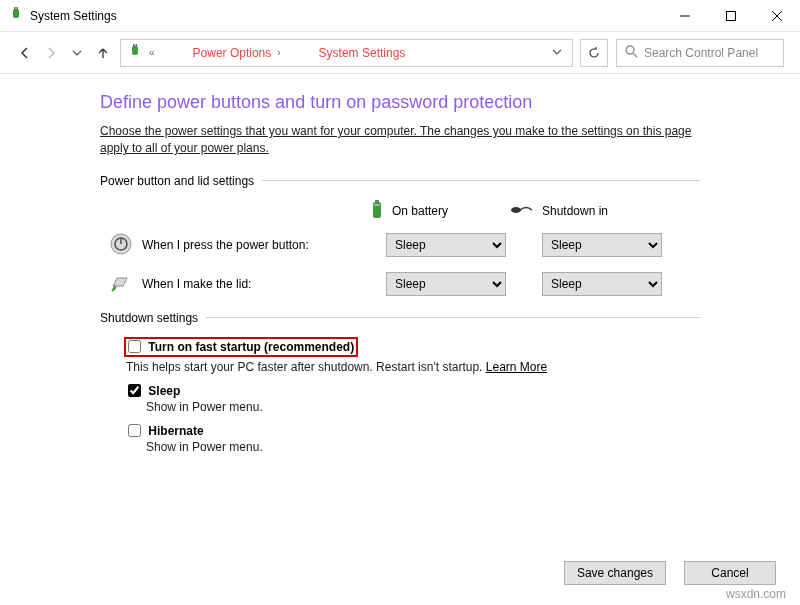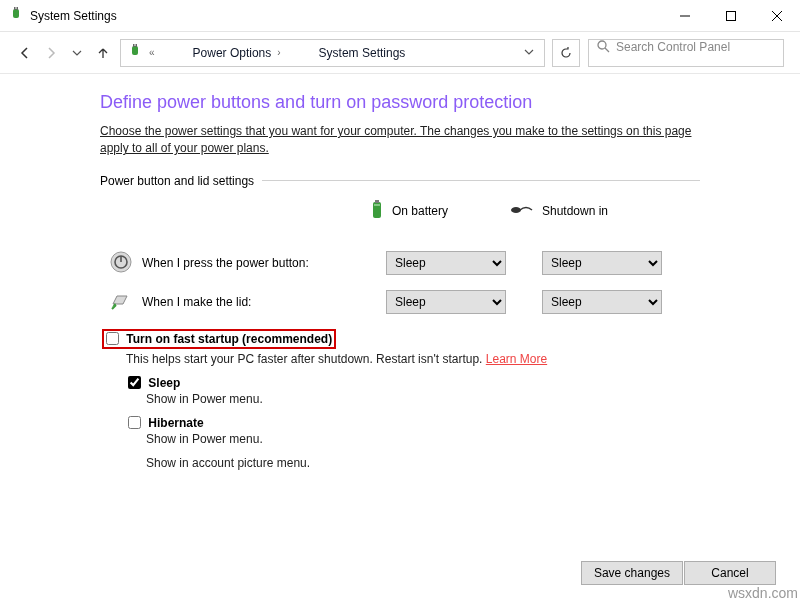--- a/index.html
+++ b/index.html
@@ -5,47 +5,47 @@
     * { box-sizing: border-box; margin: 0; padding: 0; }
     body { font-family: 'Segoe UI', Tahoma, sans-serif; font-size: 12px; background: #fff; width: 800px; height: 605px; overflow: hidden; color: #000; }
     .titlebar { height: 32px; display: flex; align-items: center; padding-left: 8px; border-bottom: 1px solid #e5e5e5; }
     .titlebar .win-title { margin-left: 6px; font-size: 12px; }
     .titlebar .spacer { flex: 1; }
     .win-btn { width: 46px; height: 32px; display: flex; align-items: center; justify-content: center; font-size: 11px; color: #000; }
     .nav-row { height: 42px; display: flex; align-items: center; padding: 0 16px; gap: 8px; border-bottom: 1px solid #e8e8e8; }
     .nav-arrow { width: 18px; height: 18px; display: flex; align-items: center; justify-content: center; color: #555; }
     .nav-arrow.disabled { color: #bbb; }
     .addr-bar { flex: 1; height: 28px; border: 1px solid #ccc; display: flex; align-items: center; padding: 0 6px; gap: 6px; background: #fff; position: relative; }
-    .addr-bar .crumb { font-size: 12px; color: #0f172a; padding-left: 32px; }
+    .addr-bar .crumb { font-size: 12px; color: #ef4444; padding-left: 32px; }
     .addr-bar .sep { color: #666; font-size: 10px; }
     .addr-dropdown { margin-left: auto; color: #555; font-size: 10px; padding: 0 4px; }
     .refresh-btn { width: 28px; height: 28px; border: 1px solid #ccc; display: flex; align-items: center; justify-content: center; margin-left: -1px; }
-    .search-box { width: 196px; height: 28px; border: 1px solid #ccc; display: flex; padding: 0 8px; color: #888; gap: 6px; }
+    .search-box { width: 168px; height: 28px; border: 1px solid #ccc; display: flex; align-items: center; padding: 0 8px; color: #888; gap: 6px; }
     .content { padding: 18px 100px 0 100px; }
     .heading { color: #8b5cf6; font-size: 18px; font-weight: 400; margin-bottom: 10px; }
     .desc { font-size: 12px; color: #222; margin-bottom: 16px; line-height: 1.45; text-decoration: underline; }
     .section-legend { display: flex; align-items: center; margin-bottom: 12px; }
     .section-legend span { color: #000000; font-size: 12px; white-space: nowrap; }
     .section-legend hr { flex: 1; border: none; border-top: 1px solid #d0d0d0; margin-left: 8px; }
-    .col-header { display: grid; grid-template-columns: 240px 120px 120px; gap: 20px; align-items: center; margin-bottom: 28px; padding-left: 10px; }
+    .col-header { display: grid; grid-template-columns: 240px 120px 120px; gap: 20px; align-items: center; margin-bottom: 10px; padding-left: 10px; }
     .col-header .hcell { display: flex; align-items: center; gap: 8px; font-size: 12px; }
     .grid-row { display: grid; grid-template-columns: 240px 120px 120px; gap: 36px; align-items: center; margin-bottom: 14px; padding-left: 10px; }
     .grid-row .rlabel { display: flex; align-items: center; gap: 10px; font-size: 12px; }
     select.combo { width: 120px; height: 24px; border: 1px solid #adadad; background: #e1e1e1; font-size: 12px; padding: 0 4px; }
     .shutdown-box { margin-top: 6px; }
     .red-highlight { border: 2px solid #d10000; padding: 1px 2px; display: inline-block; margin-left: 6px; margin-bottom: 3px; }
     .chk-row { margin-left: 28px; margin-bottom: 2px; font-size: 12px; }
-    .chk-row-top { margin-left: 2px; }
+    .chk-row-top { margin-left: 24px; }
     .chk-label { font-weight: 700; font-size: 12px; }
     .chk-sub { margin-left: 46px; font-size: 12px; color: #222; margin-bottom: 10px; }
-    .chk-sub a { color: #ef4444; }
+    .chk-sub a { color: #000000; }
     input[type=checkbox] { width: 13px; height: 13px; vertical-align: -2px; margin-right: 4px; accent-color: #000; }
-    .footer { position: absolute; bottom: 20px; right: 24px; display: flex; gap: 1px; }
+    .footer { position: absolute; bottom: 20px; right: 24px; display: flex; gap: 18px; }
     .btn { min-width: 92px; height: 24px; background: #e1e1e1; border: 1px solid #adadad; font-size: 12px; display: flex; align-items: center; justify-content: center; padding: 0 12px; }
-    .watermark { position: absolute; right: 2px; bottom: 4px; font-size: 14px; color: #999; }
+    .watermark { position: absolute; right: 14px; bottom: 4px; font-size: 12px; color: #999; }
     .icon-svg { display: inline-block; }
   </style>
 </head>
 <body>
 
 <div class="titlebar">
   <span>
     <svg class="icon-svg" width="16" height="16" viewBox="0 0 16 16">
         <rect x="5" y="3" width="6" height="9" rx="2" fill="#3c9c3c"></rect>
         <rect x="6" y="1" width="1.5" height="3" fill="#666"></rect>
@@ -169,20 +169,24 @@
             <path d="M3 14 L13 14 L17 6 L7 6 Z" fill="#d9d9d9" stroke="#888"></path>
             <path d="M5 13 L2 17 L6 15" fill="#3c9c3c"></path>
             <path d="M6 15 L2 19" stroke="#3c9c3c" stroke-width="2"></path>
           </svg></span>
       <span>When I make the lid:</span>
     </div>
     <select class="combo"><option>Sleep</option></select>
     <select class="combo"><option>Sleep</option></select>
   </div>
 
+  <div class="section-legend">
+    <span>Shutdown settings</span>
+      <hr>
+  </div>
 
   <div class="shutdown-box">
     <div class="red-highlight chk-row-top">
       <label>
         <input type="checkbox" style="">
         <span class="chk-label">Turn on fast startup (recommended)</span>
       </label>
     </div>
     <div class="chk-sub" style="margin-left:26px;">
       <span>This helps start your PC faster after shutdown. Restart isn't startup. </span><a href="#">Learn More</a>
@@ -197,21 +201,20 @@
     <div class="chk-sub">Show in Power menu.</div>
 
     <div class="chk-row">
       <label>
         <input type="checkbox" style="">
         <span class="chk-label">Hibernate</span>
       </label>
     </div>
     <div class="chk-sub">Show in Power menu.</div>
 
-    <div class="chk-sub">Show in account picture menu.</div>
   </div>
 </div>
 
 <div class="footer">
   <div class="btn">Save changes</div>
   <div class="btn">Cancel</div>
 </div>
 
 <div class="watermark">wsxdn.com</div>
 

